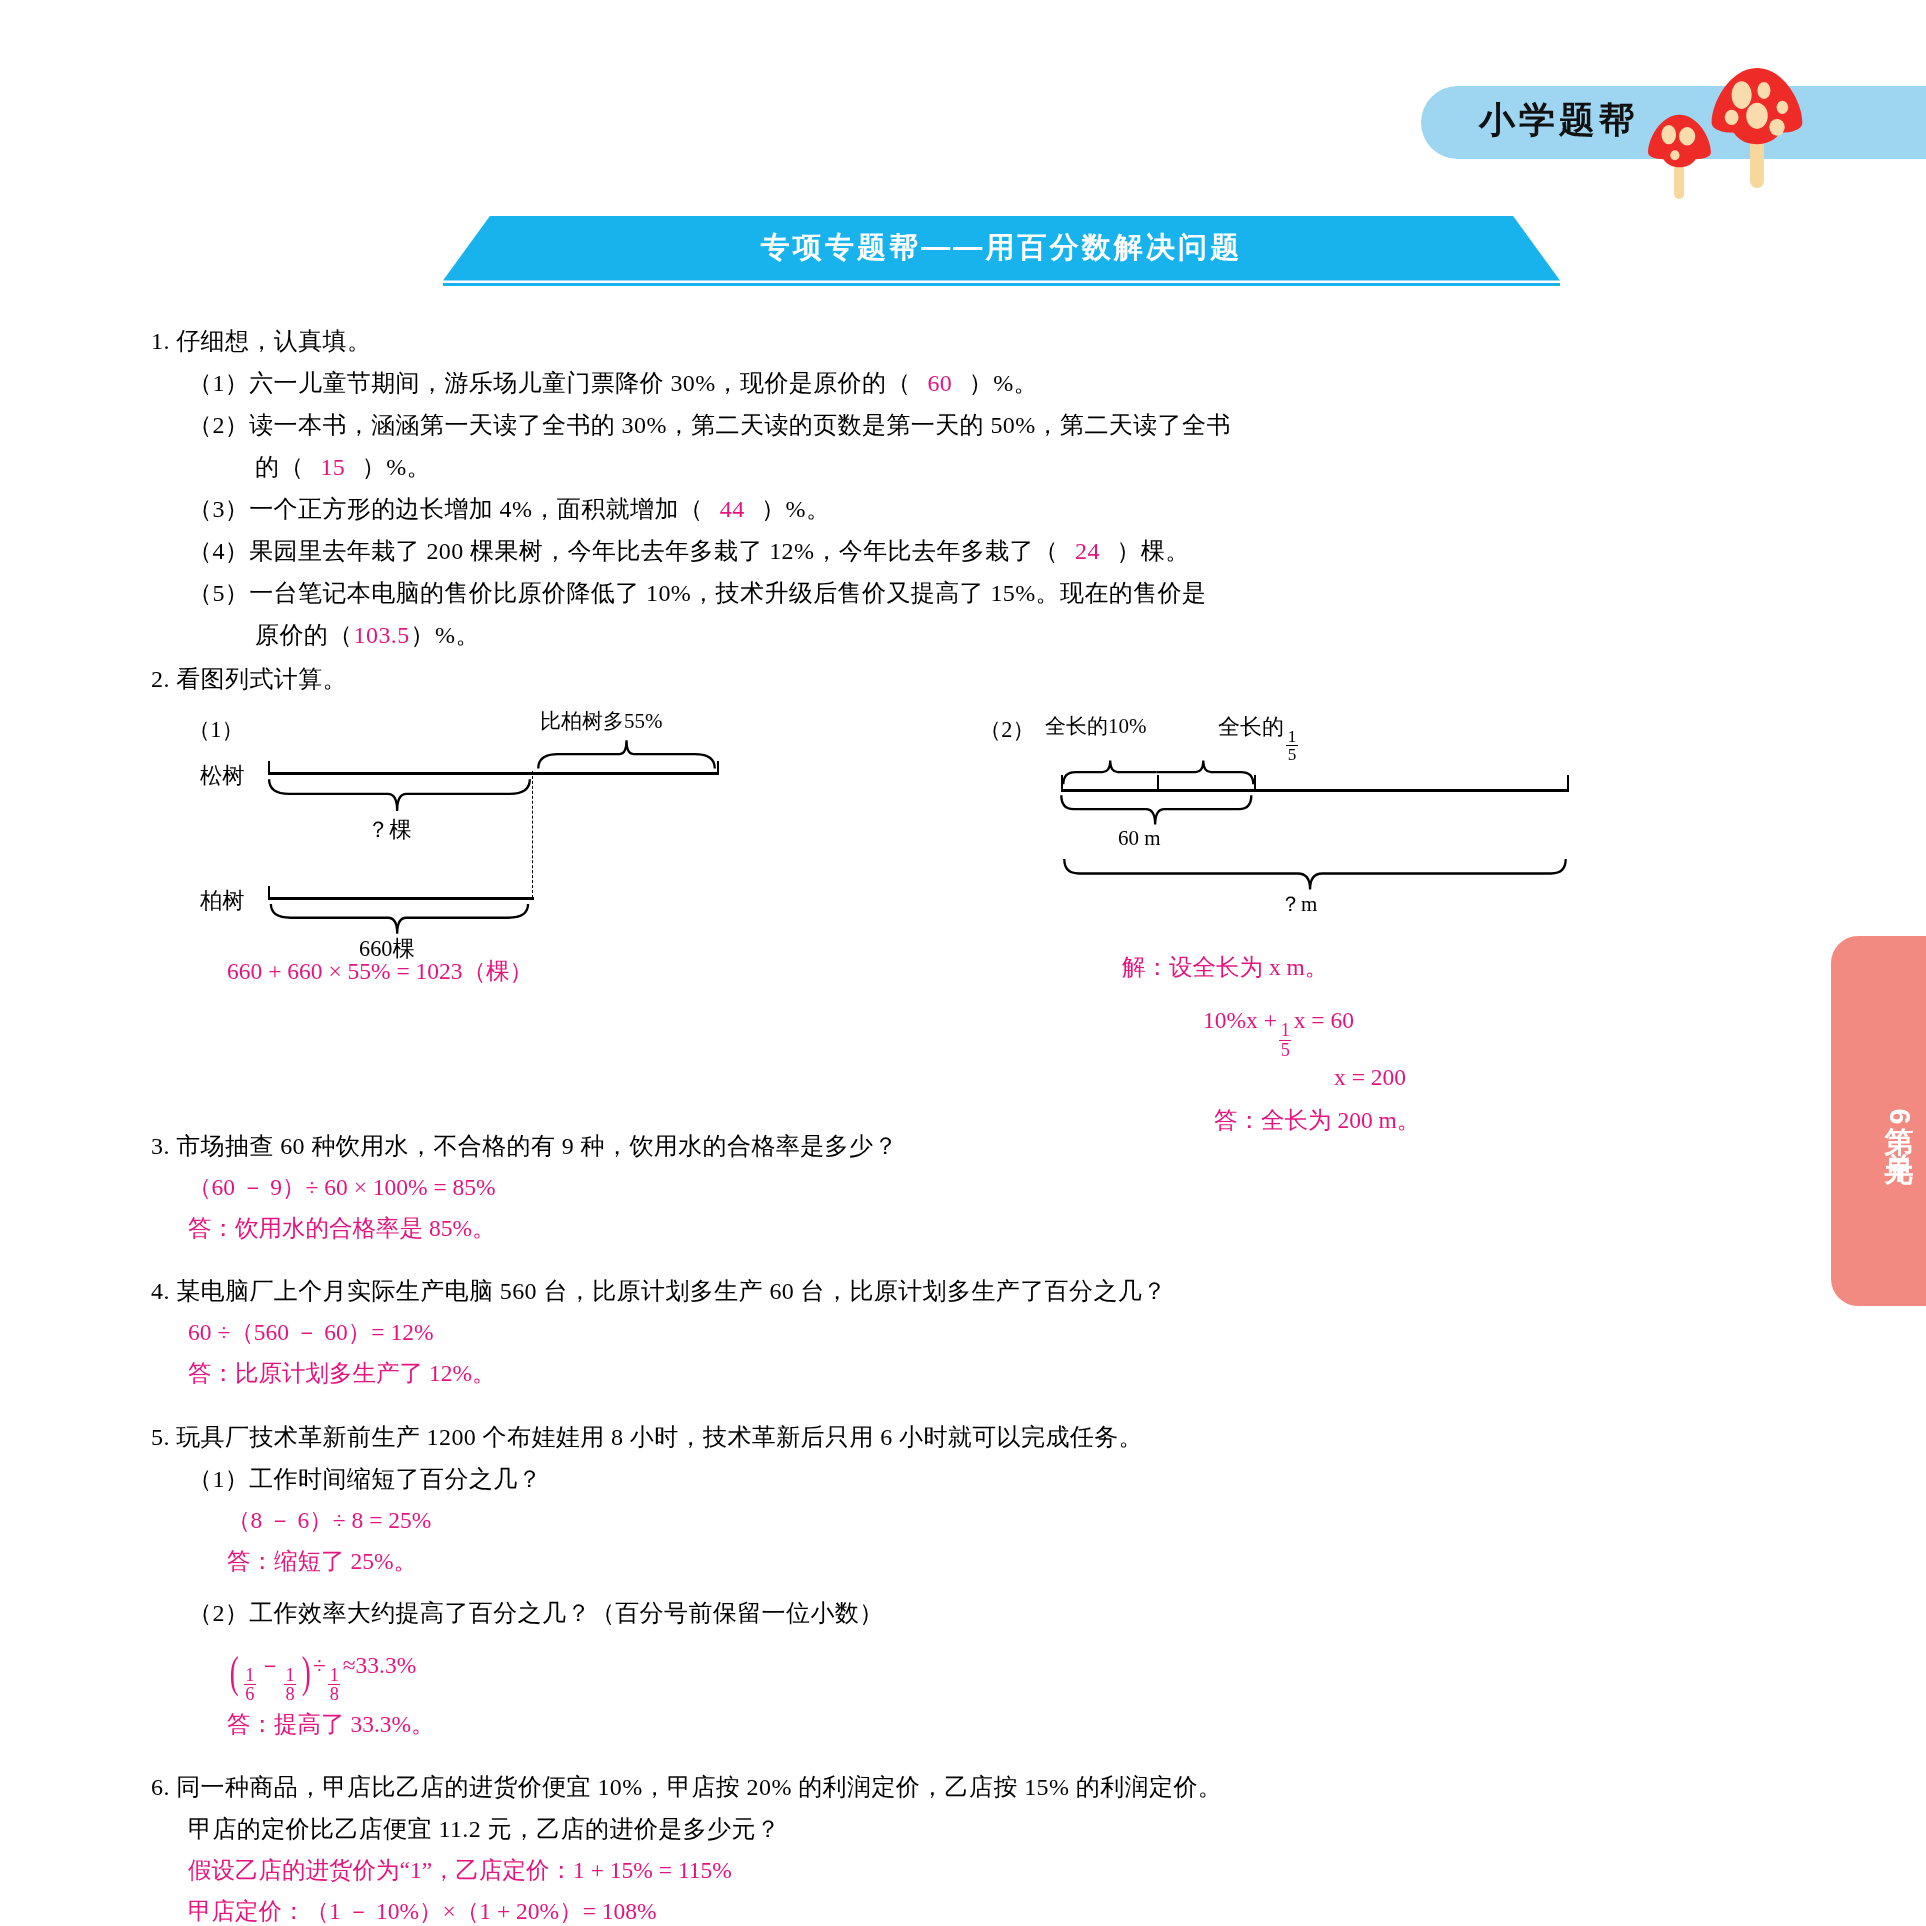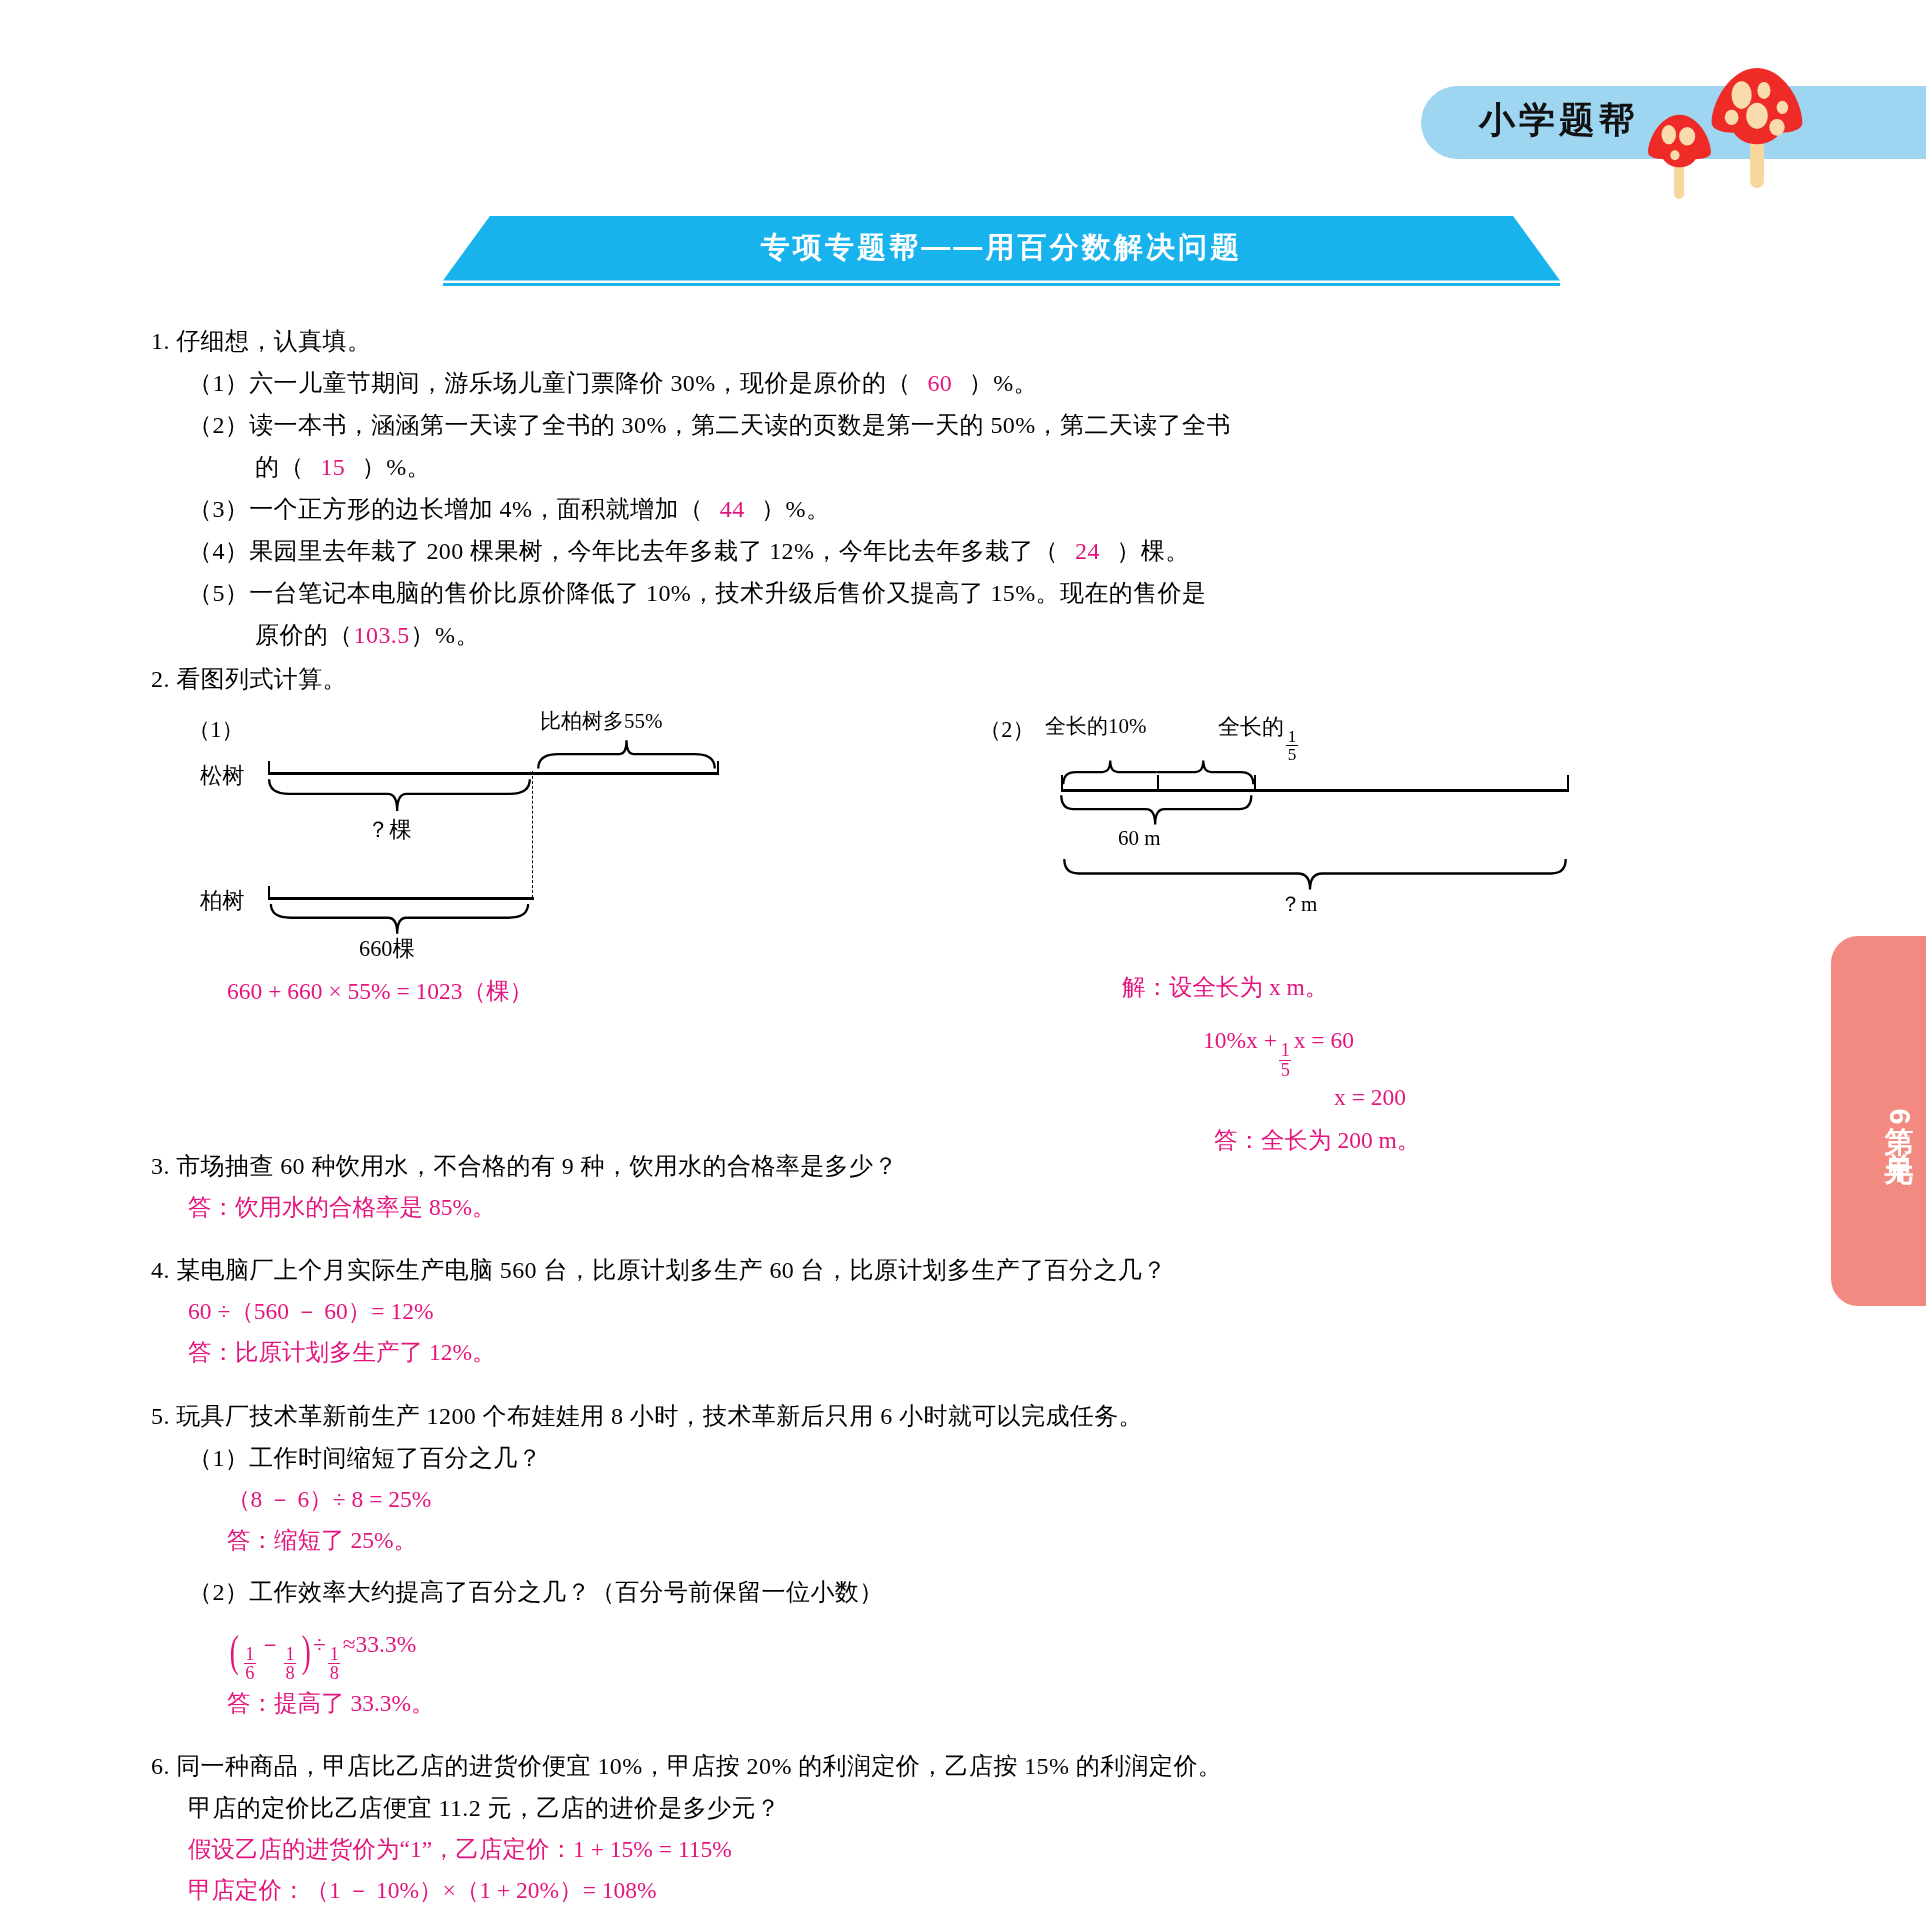--- a/index.html
+++ b/index.html
@@ -304,21 +304,21 @@
         <path d="M6 8 Q6 44 38 44 L226 44 Q250 44 250 84 Q250 44 274 44 L468 44 Q500 44 500 8" fill="none" stroke="#000" stroke-width="6"></path>
       </svg>
       <div class="diagram-label" style="left:967px; top:123px; font-size:21px;">60 m</div>
 
       <svg style="position:absolute; left:908px; top:153px;" width="512" height="35" viewBox="0 0 1330 92">
         <path d="M6 8 Q6 46 44 46 L620 46 Q652 46 652 88 Q652 46 684 46 L1286 46 Q1324 46 1324 8" fill="none" stroke="#000" stroke-width="6"></path>
       </svg>
       <div class="diagram-label" style="left:1129px; top:187px; font-size:21px;">？m</div>
     </div>
 
-    <div class="ans indent2" style="margin-top:21px;">660 + 660 × 55% = 1023（棵）</div>
+    <div class="ans indent2" style="margin-top:1px;">660 + 660 × 55% = 1023（棵）</div>
 
     <div class="ans" style="position:absolute; left:971px; margin-top:-45px;">解：设全长为 x m。</div>
 
     <div class="ans" style="position:absolute; left:1052px; margin-top:7.7px;">
       <span>10%x +</span><span class="frac">
           <span class="num">1</span>
           <span class="den">5</span>
         </span><span>x = 60</span>
     </div>
 
@@ -327,20 +327,21 @@
     <div class="ans" style="position:absolute; left:1063px; margin-top:108px;">答：全长为 200 m。</div>
   </div>
 
   <div style="height:131px;"></div>
 
   <div class="q">
     <div class="line">
       <span>3.</span>
       <span>市场抽查 60 种饮用水，不合格的有 9 种，饮用水的合格率是多少？</span>
     </div>
+    <div class="ans indent1">（60 － 9）÷ 60 × 100% = 85%</div>
     <div class="ans indent1">答：饮用水的合格率是 85%。</div>
   </div>
 
   <div class="spacer-md"></div>
 
   <div class="q">
     <div class="line">
       <span>4.</span>
       <span>某电脑厂上个月实际生产电脑 560 台，比原计划多生产 60 台，比原计划多生产了百分之几？</span>
     </div>

